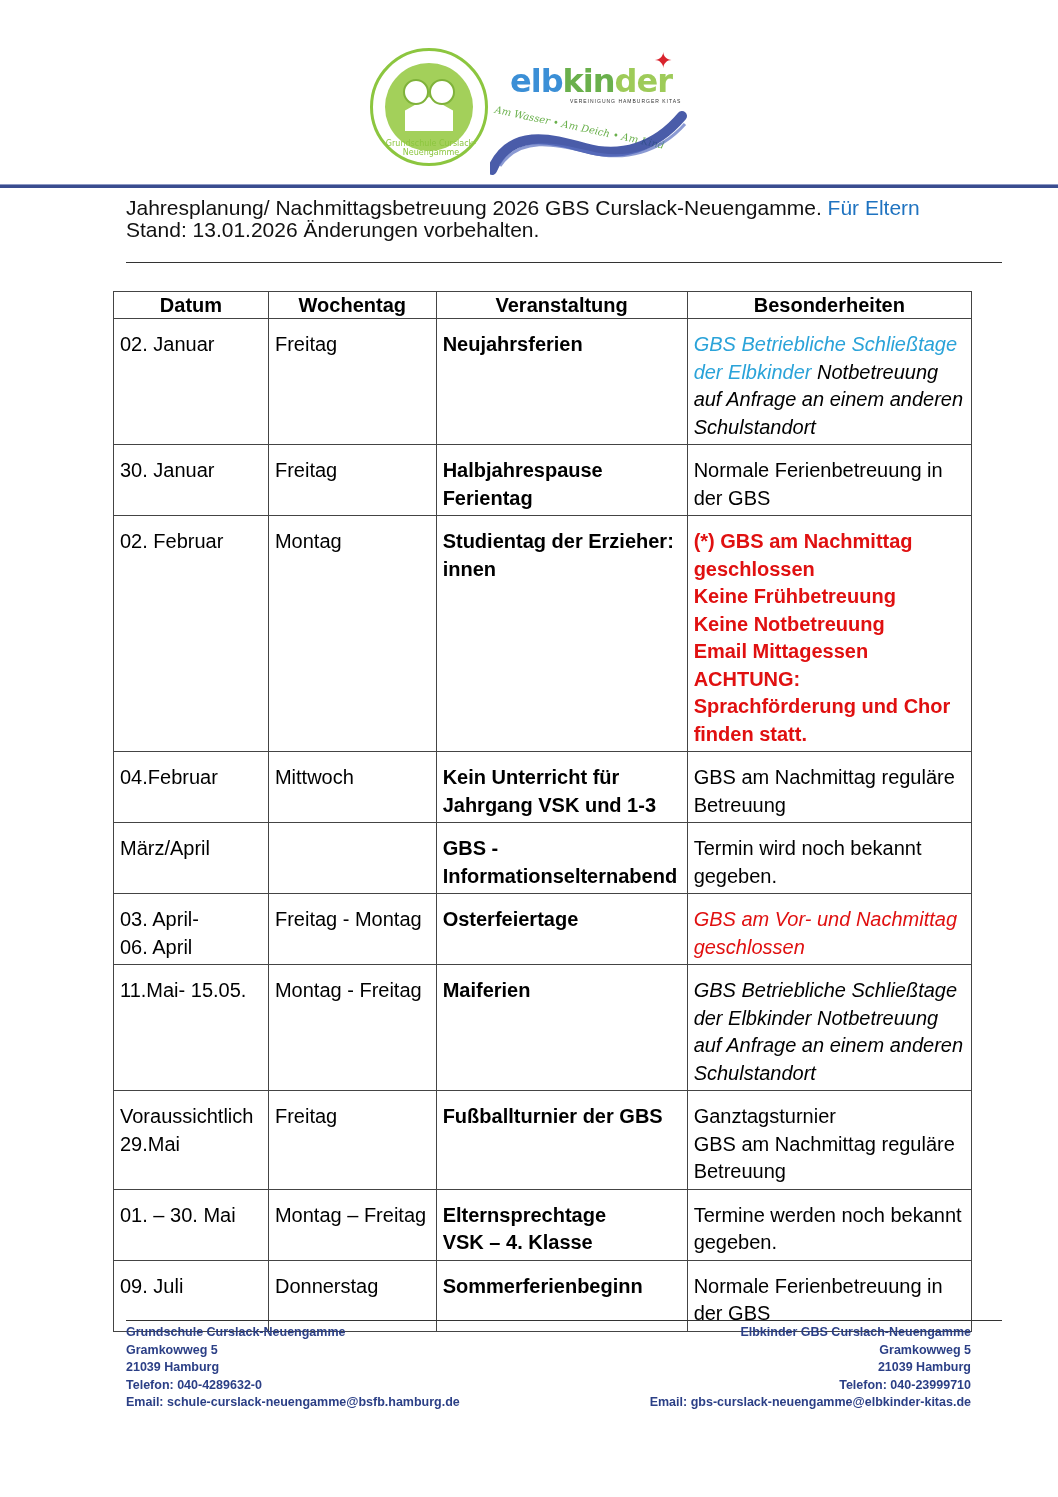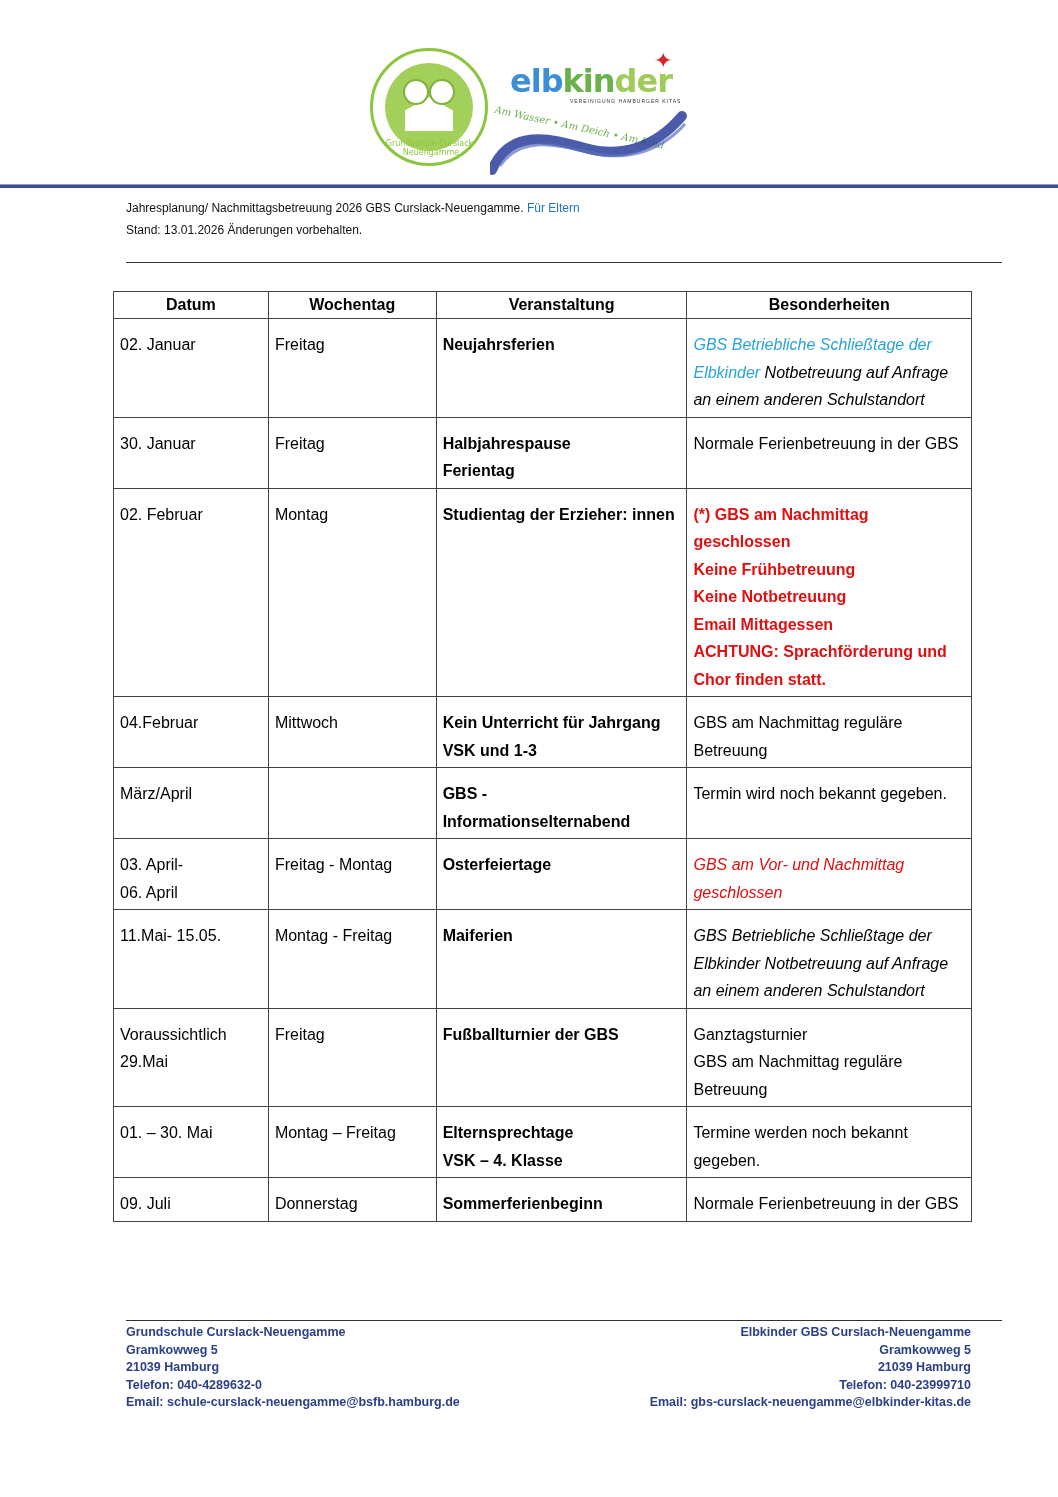--- a/index.html
+++ b/index.html
@@ -19,25 +19,25 @@
   .elb-word .c1 { color: #3b8fd6; }
   .elb-word .c2 { color: #6ab04c; }
   .elb-word .c3 { color: #9ecb59; }
   .elb-bird { position: absolute; left: 164px; top: 0; color: #d9232d; font-size: 22px; }
   .elb-sub { position: absolute; left: 80px; top: 50px; font-size: 5px; letter-spacing: 1px; color: #333; }
   .elb-slogan { position: absolute; left: 6px; top: 56px; font-size: 10px; color: #6ab04c; font-style: italic; transform: rotate(12deg); transform-origin: left top; font-family: "DejaVu Serif", serif; white-space: nowrap; }
   .elb-wave { position: absolute; left: 0; top: 60px; }
 
   .top-rule { position: absolute; left: 0; top: 184px; width: 1058px; height: 3px; background: #3a4d8f; border-top: 1px solid #8e99c4; }
 
-  .intro { position: absolute; left: 126px; top: 197px; font-size: 12px; line-height: 22px; color: #111; }
+  .intro { position: absolute; left: 126px; top: 197px; font-size: 21px; line-height: 22px; color: #111; }
   .intro .accent { color: #1f73c0; }
   .rule-under-intro { position: absolute; left: 126px; top: 262px; width: 876px; height: 0; border-top: 1px solid #333; }
 
-  table.plan { position: absolute; left: 113px; top: 291px; width: 859px; border-collapse: collapse; font-size: 16px; }
+  table.plan { position: absolute; left: 113px; top: 291px; width: 859px; border-collapse: collapse; font-size: 20px; }
   table.plan th, table.plan td { border: 1px solid #444; vertical-align: top; padding: 12px 6px 3px 6px; line-height: 27.5px; text-align: left; }
   table.plan th { font-weight: bold; text-align: center; line-height: 24px; padding: 1px 6px; }
   col.c-datum { width: 155px; }
   col.c-wochentag { width: 168px; }
   col.c-veranstaltung { width: 251px; }
   col.c-besonder { width: 285px; }
   td.ev { font-weight: bold; }
   .line { display: block; }
   .cyan { color: #2aa3d9; font-style: italic; }
   .ital { font-style: italic; }

